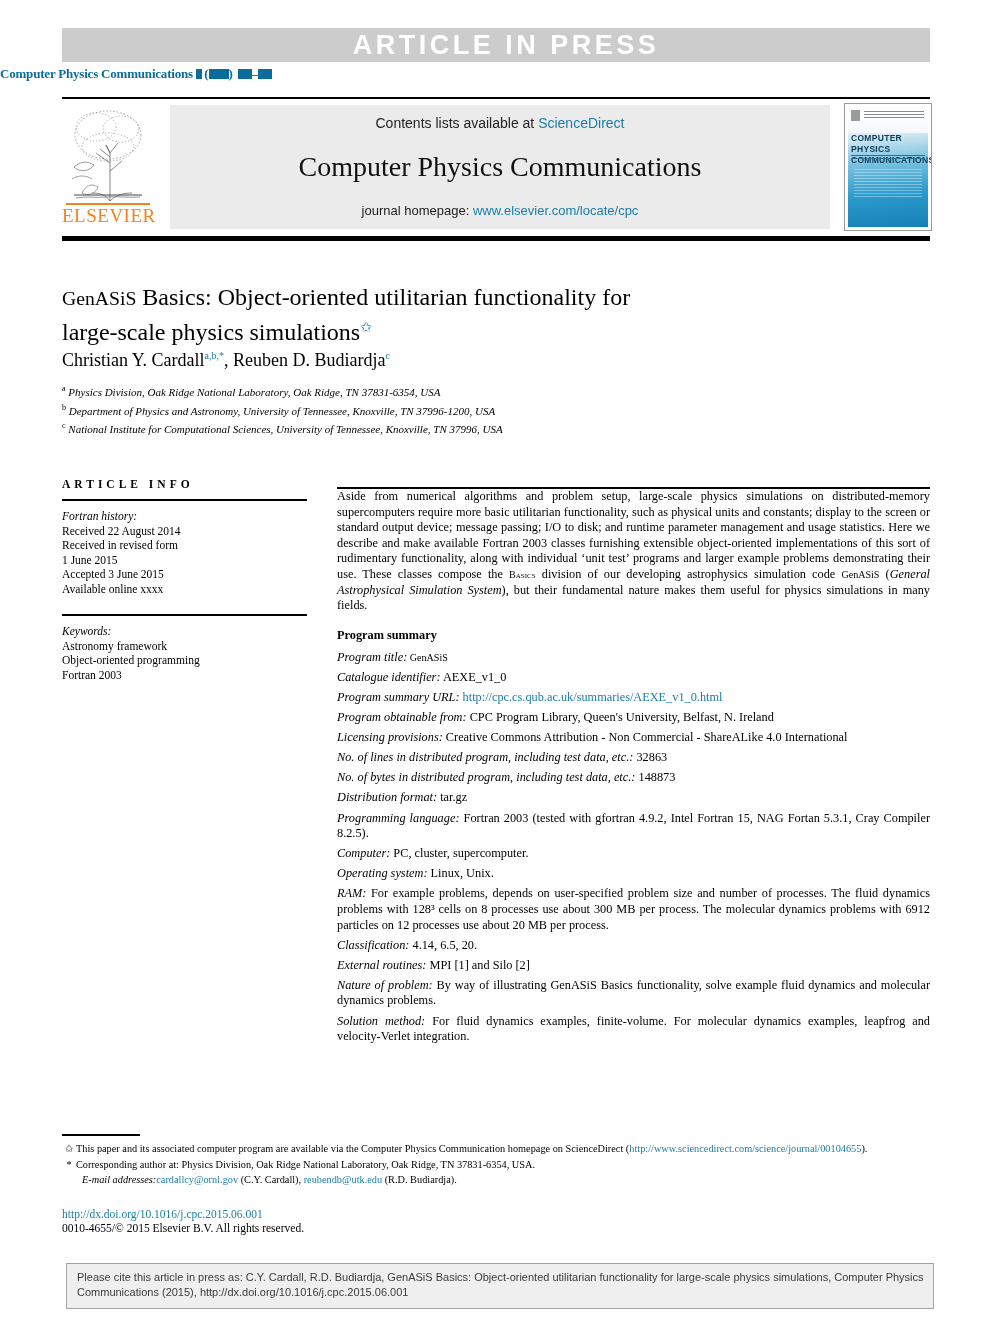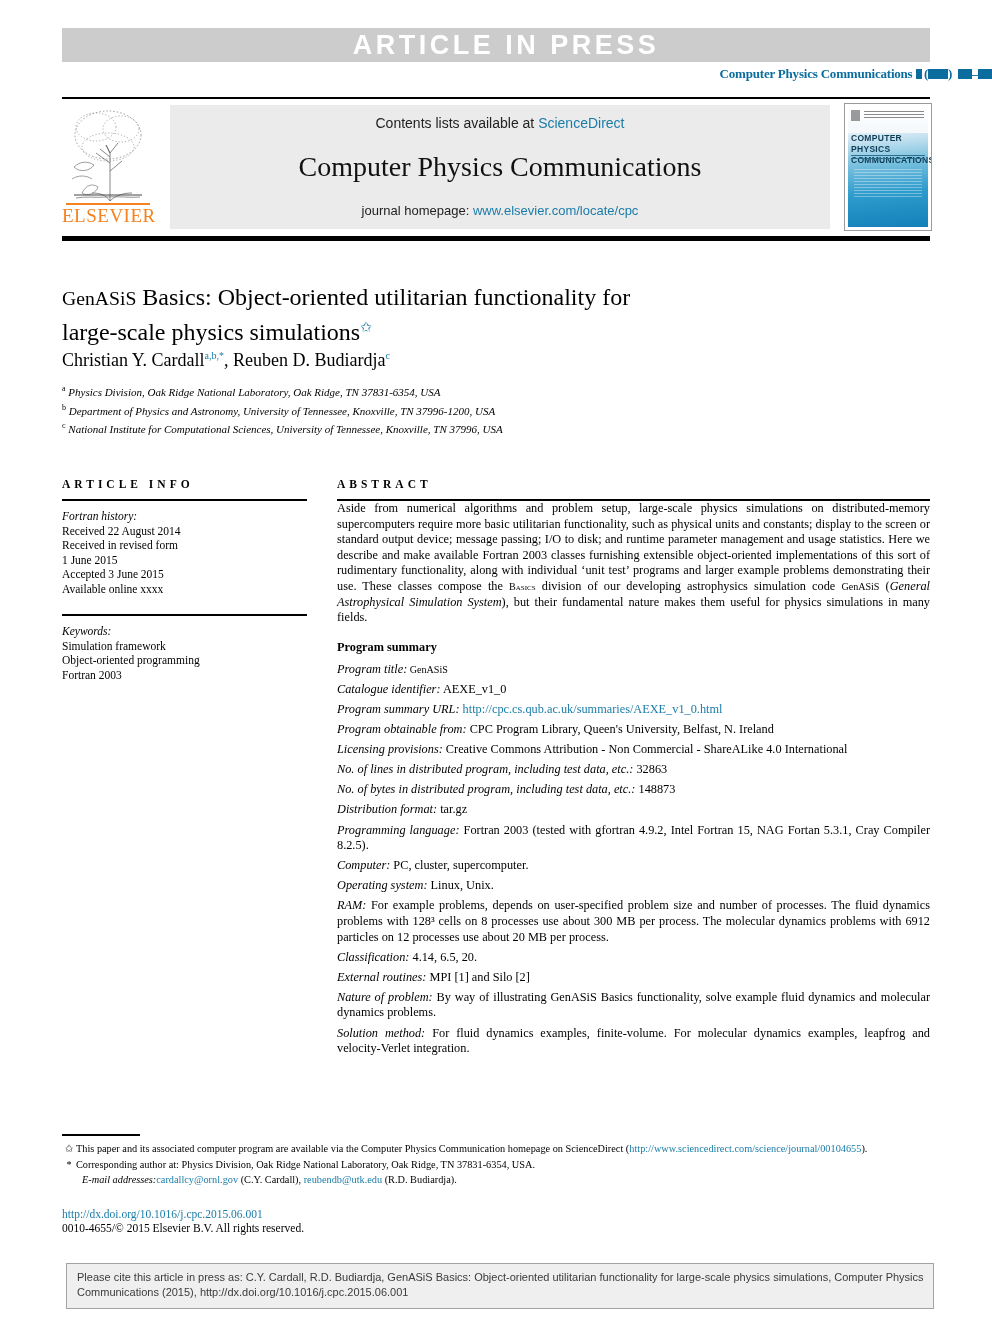--- a/index.html
+++ b/index.html
@@ -39,21 +39,21 @@
     font-weight: bold;
     font-size: 27px;
     letter-spacing: 3.5px;
     color: #ffffff;
     margin-left: 10px;
   }
   .journal-ref {
     position: absolute;
     left: 0; top: 66px;
     width: 992px;
-    text-align: right;
+    text-align: left;
     font-family: "Liberation Serif", serif;
     font-weight: bold;
     font-size: 13px;
     color: #0b6d9e;
     letter-spacing: -0.2px;
   }
   .blk { display:inline-block; background:#0b6d9e; vertical-align: -1px; }
   .blk1 { width:6px; height:10px; }
   .blk3 { width:20px; height:10px; }
   .blk2 { width:14px; height:10px; }
@@ -426,28 +426,27 @@
       <div class="lbl">Fortran history:</div>
       <div>Received 22 August 2014</div>
       <div>Received in revised form</div>
       <div>1 June 2015</div>
       <div>Accepted 3 June 2015</div>
       <div>Available online xxxx</div>
     </div>
     <div class="hr-med" style="margin-top:18px"></div>
     <div class="info-block">
       <div class="lbl">Keywords:</div>
-      <div>Simulation framework</div>
+      <div>Astronomy framework</div>
       <div>Object-oriented programming</div>
       <div>Fortran 2003</div>
     </div>
   </div>
 
   <div class="col-abs">
-    <div class="sec-head">ABSTRACT</div>
     <div class="hr-med"></div>
     <div class="abs-text">
       <span>Aside from numerical algorithms and problem setup, large-scale physics simulations on distributed-memory supercomputers require more basic utilitarian functionality, such as physical units and constants; display to the screen or standard output device; message passing; I/O to disk; and runtime parameter management and usage statistics. Here we describe and make available Fortran 2003 classes furnishing extensible object-oriented implementations of this sort of rudimentary functionality, along with individual ‘unit test’ programs and larger example problems demonstrating their use. These classes compose the </span><span class="sc" style="font-variant:small-caps">Basics</span><span> division of our developing astrophysics simulation code </span><span class="sc">GenASiS</span><span> (</span><i>General Astrophysical Simulation System</i><span>), but their fundamental nature makes them useful for physics simulations in many fields.</span>
     </div>
 
     <div class="ps-head">Program summary</div>
     <div class="ps-list">
       <div><i>Program title:</i><span class="sc"> GenASiS</span></div>
       <div><i>Catalogue identifier:</i><span> AEXE_v1_0</span></div>
       <div><i>Program summary URL:</i><span class="lnk"> http://cpc.cs.qub.ac.uk/summaries/AEXE_v1_0.html</span></div>

